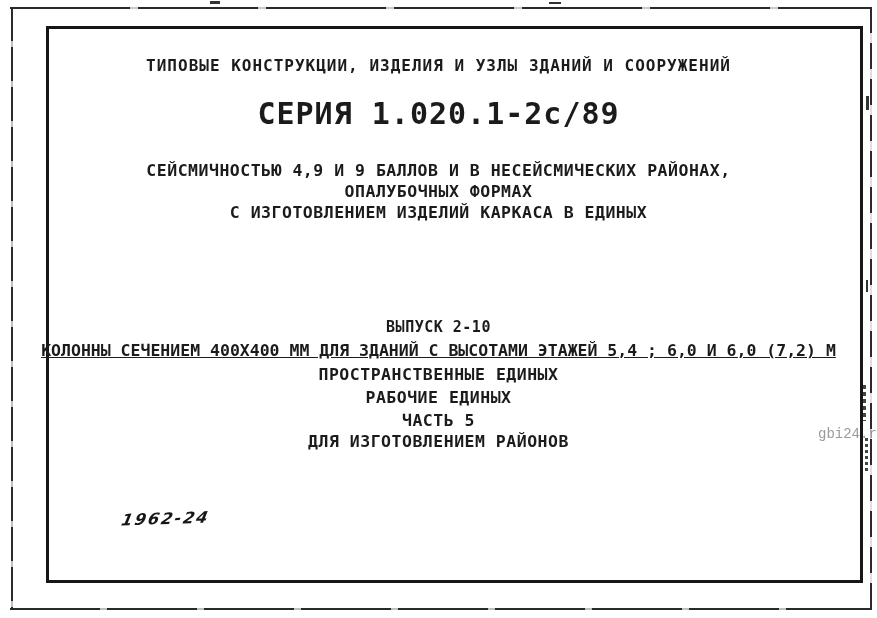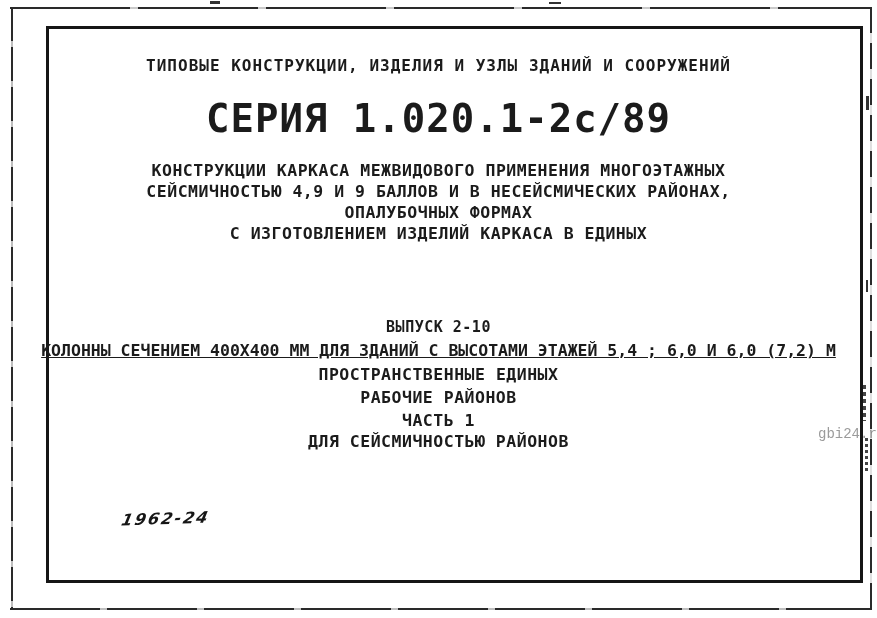--- a/index.html
+++ b/index.html
@@ -49,21 +49,21 @@
   .mark-right-4 {
     left: 865px; top: 438px; width: 3px; height: 34px;
     background: repeating-linear-gradient(to bottom, #444 0 3px, transparent 3px 6px);
   }
   
   .txt {
     position: absolute; left: 0; width: 100%;
     text-align: center; font-weight: 700; white-space: nowrap;
   }
   .doc-kind   { top: 56px;  font-size: 16px;   letter-spacing: 1px; }
-  .series     { top: 96px;  font-size: 39px;   letter-spacing: 1px; }
+  .series     { top: 96px;  font-size: 30px;   letter-spacing: 1px; }
   .desc-block { top: 160px; font-size: 16.5px; letter-spacing: .5px; line-height: 21px; }
   .issue      { top: 318px; font-size: 15px; letter-spacing: .5px; }
   .subject    { top: 341px; font-size: 16.5px; letter-spacing: 0; text-decoration: underline; }
   .issue-l1   { top: 365px; font-size: 16.5px; letter-spacing: .5px; }
   .issue-l2   { top: 388px; font-size: 16.5px; letter-spacing: .5px; }
   .part       { top: 411px; font-size: 16.5px; letter-spacing: .5px; }
   .part-scope { top: 432px; font-size: 16.5px; letter-spacing: .5px; }
   .handwritten {
     position: absolute; left: 122px; top: 509px;
     font-family: "DejaVu Sans", "Liberation Sans", sans-serif;
@@ -97,28 +97,27 @@
   <div class="scan-mark mark-right-1"></div>
   <div class="scan-mark mark-right-2"></div>
   <div class="scan-mark mark-right-3"></div>
   <div class="scan-mark mark-right-4"></div>
 
   <div class="txt doc-kind">ТИПОВЫЕ КОНСТРУКЦИИ, ИЗДЕЛИЯ И УЗЛЫ ЗДАНИЙ И СООРУЖЕНИЙ</div>
 
   <div class="txt series">СЕРИЯ 1.020.1-2с/89</div>
 
   <div class="txt desc-block">
-    <div>КОНСТРУКЦИИ КАРКАСА МЕЖВИДОВОГО ПРИМЕНЕНИЯ МНОГОЭТАЖНЫХ</div>
     <div>СЕЙСМИЧНОСТЬЮ 4,9 И 9 БАЛЛОВ И В НЕСЕЙСМИЧЕСКИХ РАЙОНАХ,</div>
     <div>ОПАЛУБОЧНЫХ ФОРМАХ</div>
     <div>С ИЗГОТОВЛЕНИЕМ ИЗДЕЛИЙ КАРКАСА В ЕДИНЫХ</div>
   </div>
 
   <div class="txt issue">ВЫПУСК 2-10</div>
   <div class="txt subject">КОЛОННЫ СЕЧЕНИЕМ 400Х400 ММ ДЛЯ ЗДАНИЙ С ВЫСОТАМИ ЭТАЖЕЙ 5,4 ; 6,0 И 6,0 (7,2) М</div>
   <div class="txt issue-l1">ПРОСТРАНСТВЕННЫЕ ЕДИНЫХ</div>
-  <div class="txt issue-l2">РАБОЧИЕ РАЙОНОВ</div>
-  <div class="txt part">ЧАСТЬ 1</div>
-  <div class="txt part-scope">ДЛЯ СЕЙСМИЧНОСТЬЮ РАЙОНОВ</div>
+  <div class="txt issue-l2">РАБОЧИЕ ЕДИНЫХ</div>
+  <div class="txt part">ЧАСТЬ 5</div>
+  <div class="txt part-scope">ДЛЯ ИЗГОТОВЛЕНИЕМ РАЙОНОВ</div>
 
   <div class="handwritten">1962-24</div>
 
 </div>
 
 </body></html>

